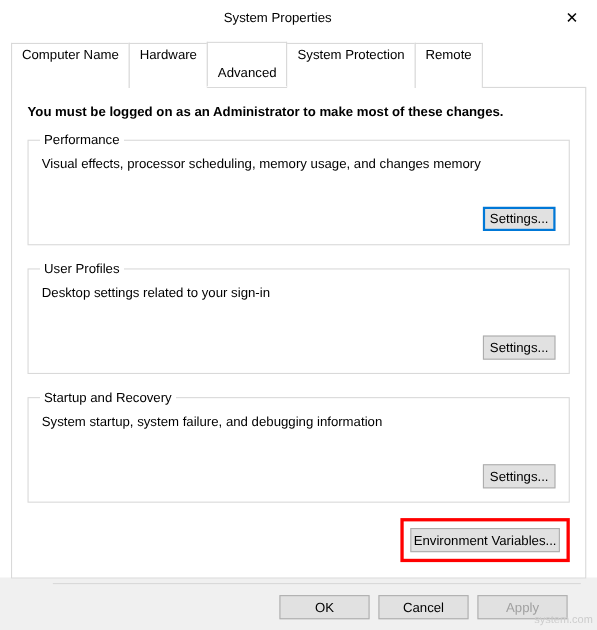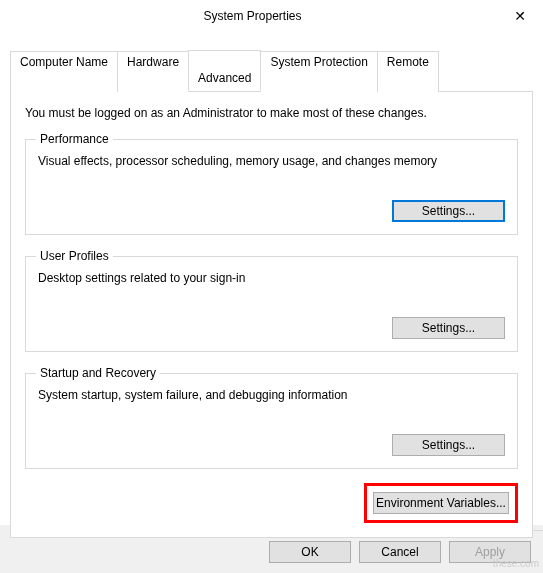--- a/index.html
+++ b/index.html
@@ -37,21 +37,20 @@
       font-family: sans-serif;
       cursor: pointer;
     }
     .dialog-body {
       padding: 6px 10px 0 10px;
     }
     .tabstrip {
       display: flex;
       position: relative;
       z-index: 2;
-      margin-top: 12px;
     }
     .tab {
       border: 1px solid #d9d9d9;
       border-bottom: none;
       background: #fff;
       padding: 3px 9px 4px 9px;
       margin-right: -1px;
       cursor: pointer;
       position: relative;
       top: 1px;
@@ -66,20 +65,21 @@
     }
     .tab-content {
       border: 1px solid #d9d9d9;
       background: #fff;
       padding: 14px 14px 14px 14px;
       position: relative;
       z-index: 1;
     }
     .intro-text {
       margin-bottom: 12px;
+      font-weight: bold;
     }
     fieldset {
       border: 1px solid #d9d9d9;
       margin: 0 0 14px 0;
       padding: 8px 12px 12px 12px;
       position: relative;
     }
     legend {
       padding: 0 4px;
       margin-left: -2px;
@@ -88,21 +88,21 @@
       margin-bottom: 32px;
     }
     .btn-row {
       display: flex;
       justify-content: flex-end;
     }
     button.win-btn {
       border: 1px solid #adadad;
       background: #e1e1e1;
       padding: 3px 0;
-      width: 113px;
+      width: 66px;
       text-align: center;
       cursor: pointer;
       font-family: inherit;
     }
     button.win-btn.focused {
       border: 2px solid #0078d7;
       padding: 2px 0;
     }
     button.win-btn[disabled] {
       color: #a0a0a0;
@@ -120,21 +120,21 @@
     .highlight-box {
       border: 3px solid #f00;
       padding: 6px;
       display: inline-flex;
     }
     .footer {
       border-top: 1px solid #d9d9d9;
       position: absolute;
       bottom: 10px;
       left: 0;
-      right: 0;
+      right: 15px;
       padding: 10px 12px 0 0;
       display: flex;
       justify-content: flex-end;
       gap: 8px;
       background: #f0f0f0;
       margin-left: 48px;
     }
     .footer .win-btn {
       width: 82px;
     }
@@ -211,13 +211,13 @@
   </div>
 </div>
 
 <div class="outer-bottom"></div>
 <div class="footer">
   <button class="win-btn">OK</button>
   <button class="win-btn">Cancel</button>
   <button class="win-btn" disabled="">Apply</button>
 </div>
 
-<div class="watermark">these.com</div>
+<div class="watermark">system.com</div>
 
 </body></html>

